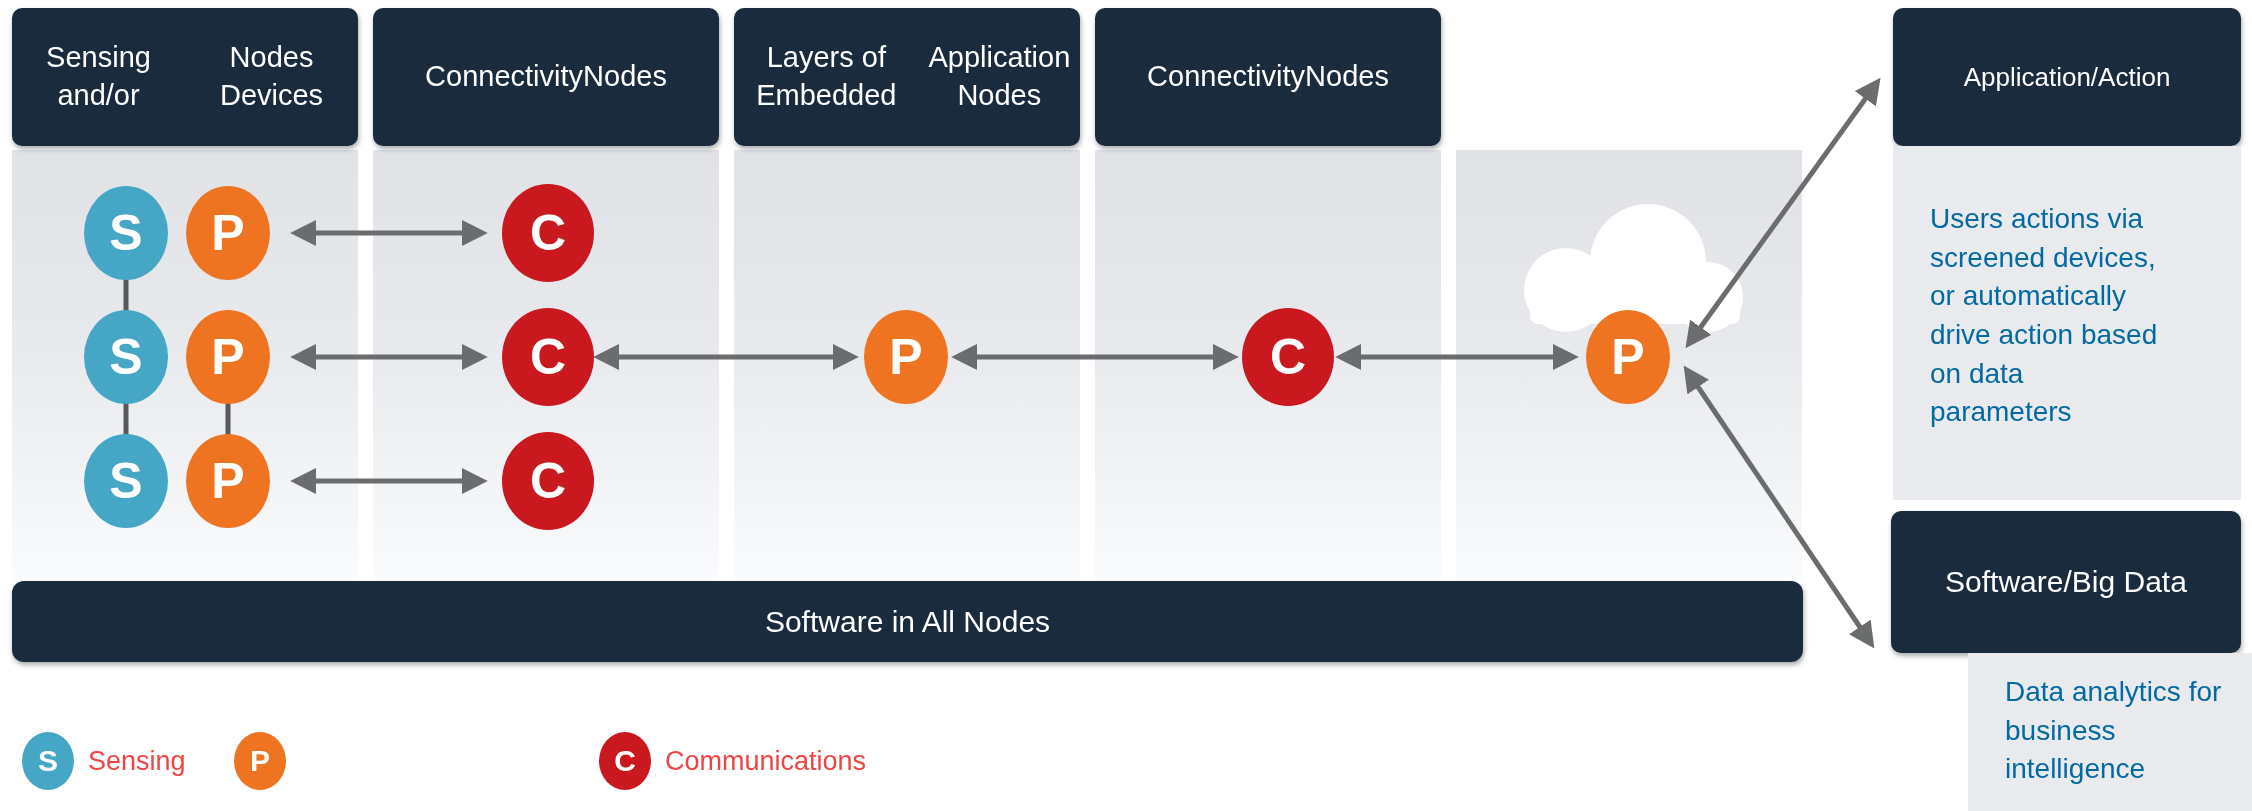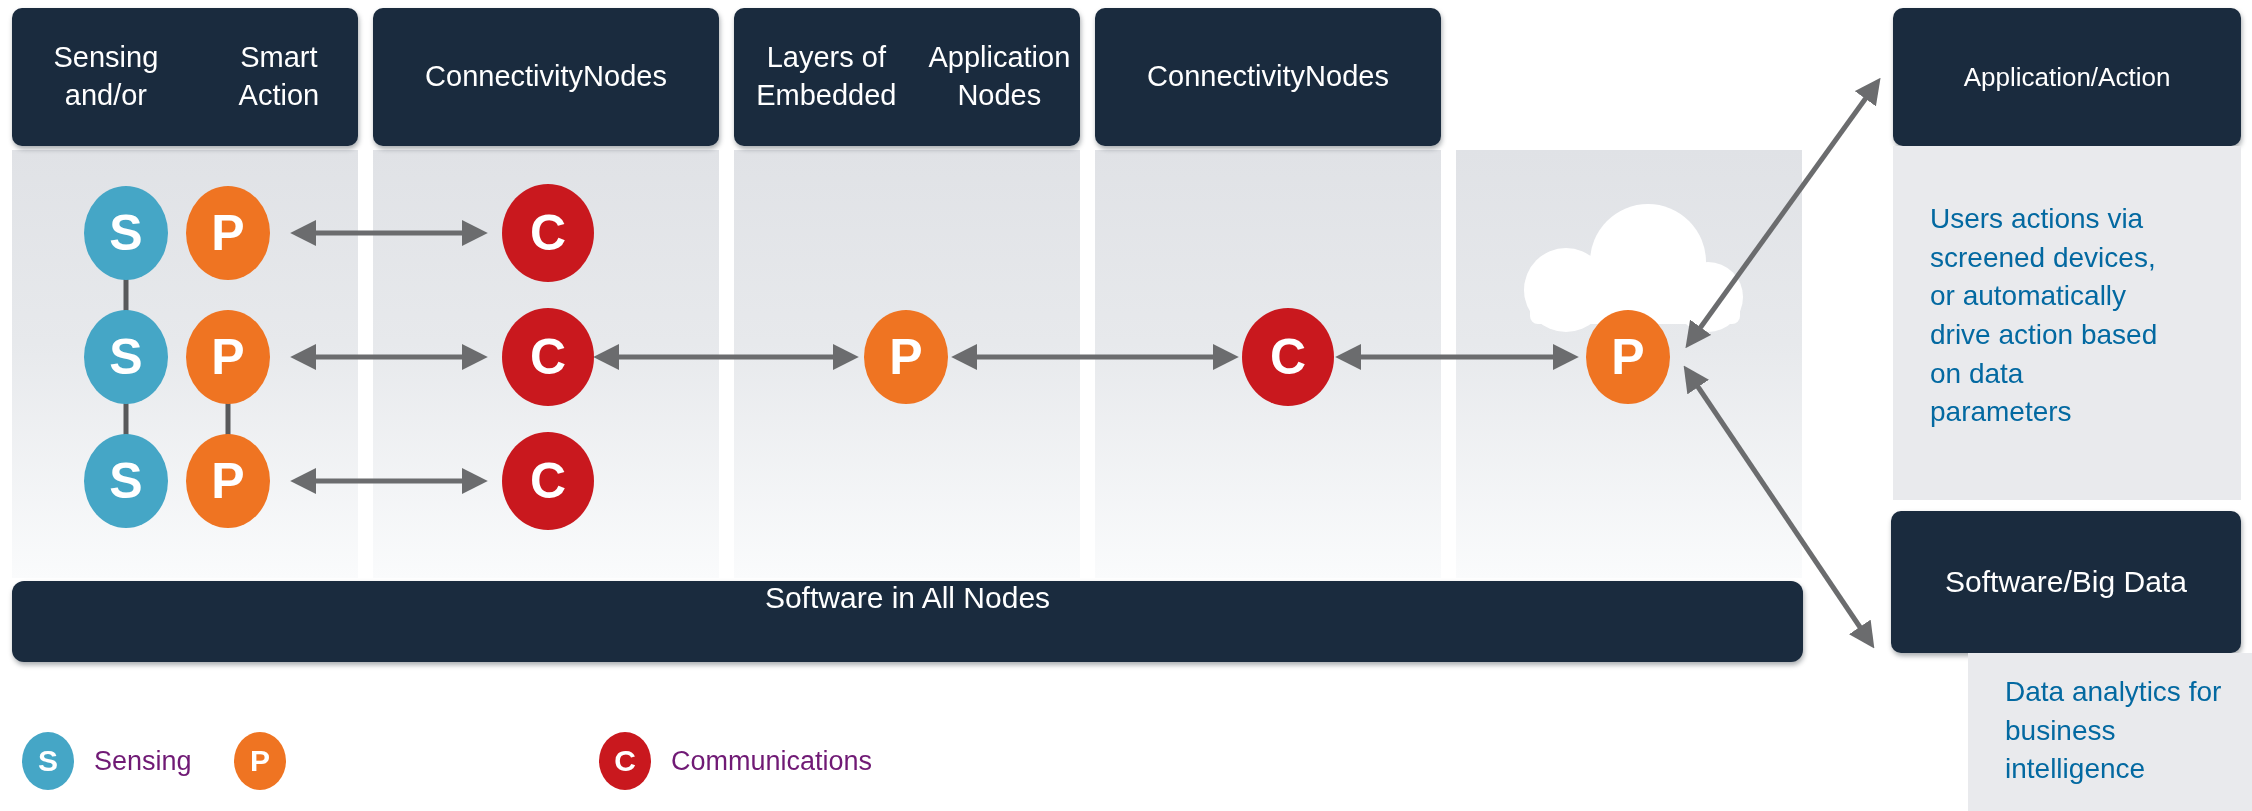--- a/index.html
+++ b/index.html
@@ -26,21 +26,21 @@
     position:absolute;border-radius:50%;display:flex;align-items:center;justify-content:center;
     color:#ffffff;font-weight:bold;font-size:50px;
   }
   .node.s{width:84px;height:94px;background:#45a6c6;}
   .node.p{width:84px;height:94px;background:#ef7422;}
   .node.c{width:92px;height:98px;background:#c9181e;}
   
   .software-bar{
     position:absolute;left:12px;top:581px;width:1791px;height:81px;
     background:#1a2b3e;border-radius:12px;color:#ffffff;font-size:30px;
-    display:flex;justify-content:center;
+    display:flex;align-items:center;justify-content:center;
     box-shadow:1px 3px 5px rgba(10,20,30,.35);
   }
   
   .panel-header{
     position:absolute;background:#1a2b3e;border-radius:10px;color:#ffffff;font-size:30px;
     display:flex;align-items:center;justify-content:center;text-align:center;
     box-shadow:1px 3px 5px rgba(10,20,30,.35);
   }
   .panel-body{
     position:absolute;background:#e9eaed;color:#0369a1;font-size:28px;line-height:1.38;
@@ -49,21 +49,21 @@
   .panel-body.insights{padding-top:20px;}
   
   .legend-item{position:absolute;top:732px;height:58px;display:flex;align-items:center;}
   .legend-dot{
     width:52px;height:58px;border-radius:50%;display:flex;align-items:center;justify-content:center;
     color:#ffffff;font-weight:bold;font-size:30px;flex:0 0 auto;
   }
   .legend-dot.s{background:#45a6c6;}
   .legend-dot.p{background:#ef7422;}
   .legend-dot.c{background:#c9181e;}
-  .legend-label{font-size:27px;color:#701a75;margin-left:20px;white-space:nowrap;}
+  .legend-label{font-size:27px;color:#ef4444;margin-left:14px;white-space:nowrap;}
 </style>
 </head>
 <body>
 
 <div class="stage">
 
   <div class="col-body" style="left:12px"></div>
   <div class="col-body" style="left:373px"></div>
   <div class="col-body" style="left:734px"></div>
   <div class="col-body" style="left:1095px"></div>
@@ -96,21 +96,21 @@
       <line x1="601" y1="357" x2="851" y2="357" marker-start="url(#arrow)" marker-end="url(#arrow)"></line>
       <line x1="959" y1="357" x2="1231" y2="357" marker-start="url(#arrow)" marker-end="url(#arrow)"></line>
       <line x1="1343" y1="357" x2="1571" y2="357" marker-start="url(#arrow)" marker-end="url(#arrow)"></line>
       <line x1="1690" y1="342" x2="1876" y2="84" marker-start="url(#arrow)" marker-end="url(#arrow)"></line>
       <line x1="1688" y1="372" x2="1870" y2="642" marker-start="url(#arrow)" marker-end="url(#arrow)"></line>
     </g>
   </svg>
 
   <div class="col-header" style="left:12px">
     <span>Sensing and/or</span>
-    <span>Smart Action</span>
+    <span>Nodes Devices</span>
   </div>
   <div class="col-header" style="left:373px">
     <span>Connectivity</span>
     <span>Nodes</span>
   </div>
   <div class="col-header" style="left:734px">
     <span>Layers of Embedded</span>
     <span>Application Nodes</span>
   </div>
   <div class="col-header" style="left:1095px">

